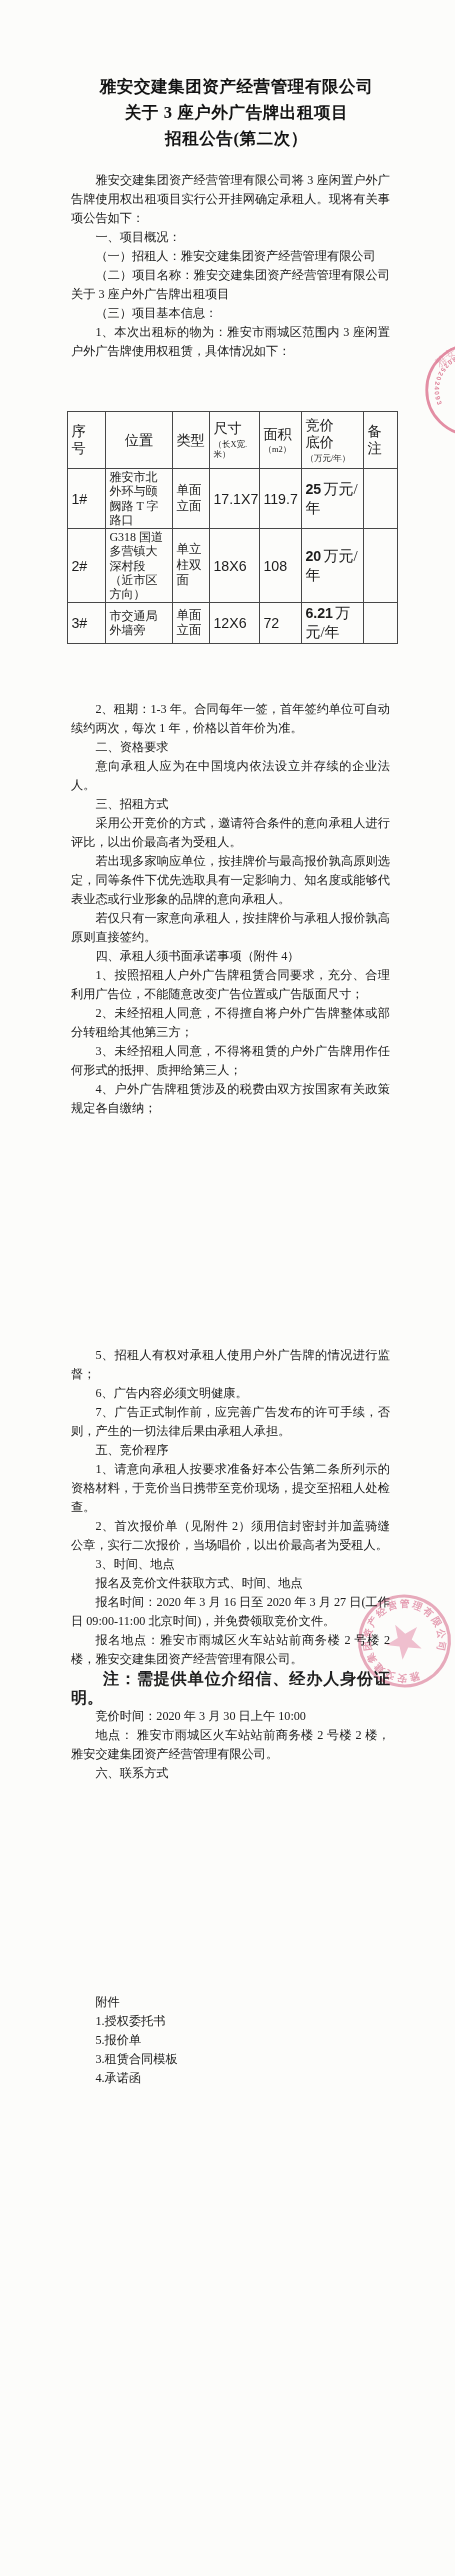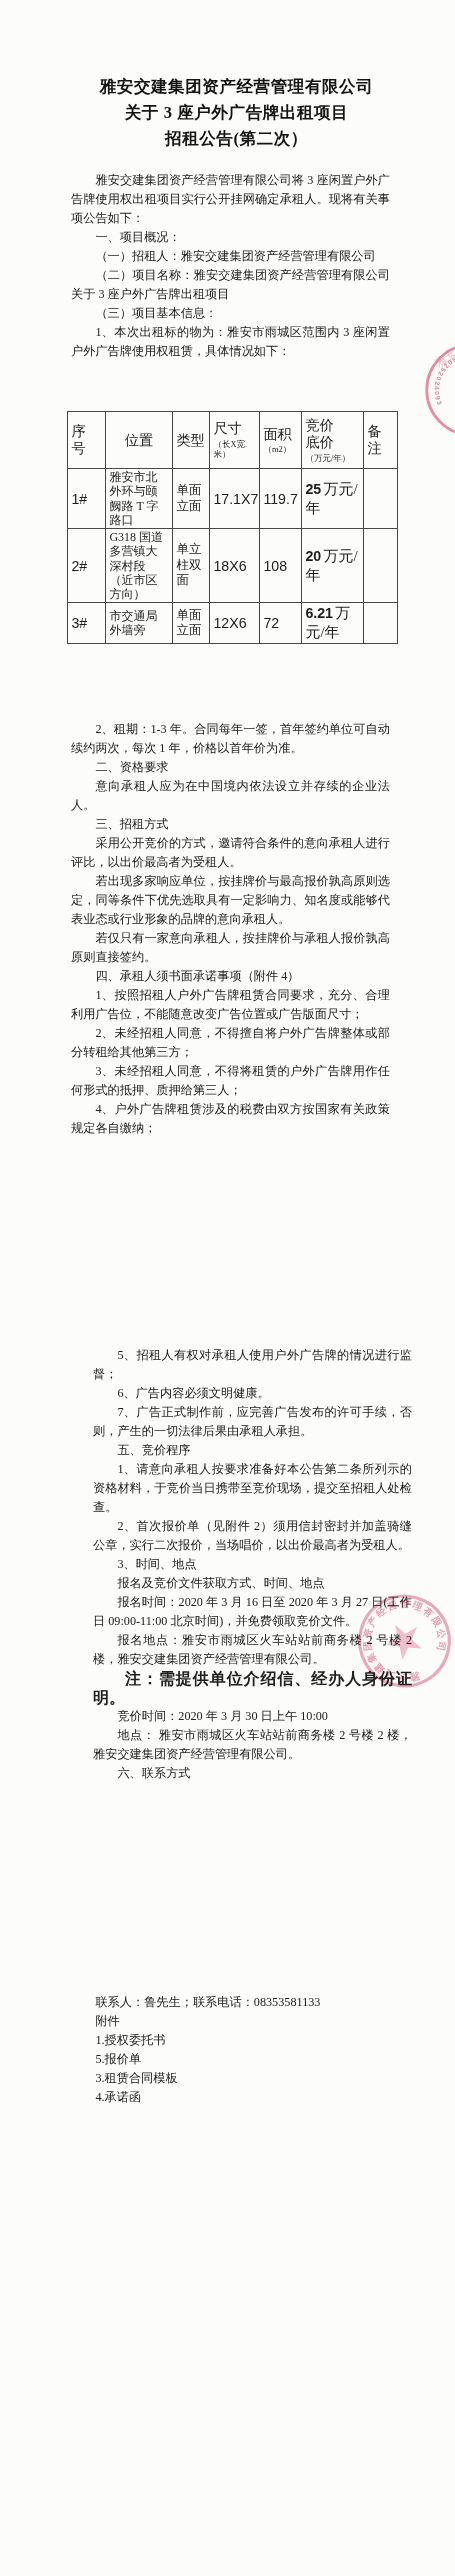--- a/index.html
+++ b/index.html
@@ -12,22 +12,22 @@
   .title-block{
     position:absolute;left:74px;top:74px;width:325px;
     text-align:center;font-weight:bold;font-size:16.5px;line-height:26px;
     letter-spacing:0.6px;color:#141414;
   }
   .text-block{
     position:absolute;left:71px;width:319px;
     font-size:12.2px;line-height:19px;text-align:justify;color:#202020;
   }
   #block1{top:171px;}
-  #block2{top:720px;}
-  #block3{top:1346px;margin-left:22px;}
+  #block2{top:700px;}
+  #block3{top:1346px;}
   #block4{top:1993px;}
   .para{margin:0;text-indent:2em;}
   .para.note{font-size:16px;font-weight:bold;}
   table.billboard{
     position:absolute;left:67px;top:411px;width:329px;
     border-collapse:collapse;table-layout:fixed;background:transparent;
   }
   table.billboard th,table.billboard td{
     border:1.1px solid #474747;padding:1.1px 3.4px;vertical-align:middle;
     font-weight:normal;text-align:left;overflow:hidden;
@@ -160,21 +160,20 @@
       <p class="para">报名及竞价文件获取方式、时间、地点</p>
       <p class="para">报名时间：2020 年 3 月 16 日至 2020 年 3 月 27 日(工作日 09:00-11:00 北京时间)，并免费领取竞价文件。</p>
       <p class="para">报名地点：雅安市雨城区火车站站前商务楼 2 号楼 2 楼，雅安交建集团资产经营管理有限公司。</p>
       <p class="para note">注：需提供单位介绍信、经办人身份证明。</p>
       <p class="para">竞价时间：2020 年 3 月 30 日上午 10:00</p>
       <p class="para">地点： 雅安市雨城区火车站站前商务楼 2 号楼 2 楼，雅安交建集团资产经营管理有限公司。</p>
       <p class="para">六、联系方式</p>
     </div>
 
   <div id="block4" class="text-block">
-      <p class="para">联系人：鲁先生；联系电话：08353581133</p>
       <p class="para">附件</p>
       <p class="para">1.授权委托书</p>
       <p class="para">5.报价单</p>
       <p class="para">3.租赁合同模板</p>
       <p class="para">4.承诺函</p>
     </div>
 
   <svg class="seal seal-a" viewBox="0 0 64 176">
     <g opacity="0.85">
       <circle cx="92" cy="86" r="80" fill="none" stroke="#e27d98" stroke-width="5"></circle>

